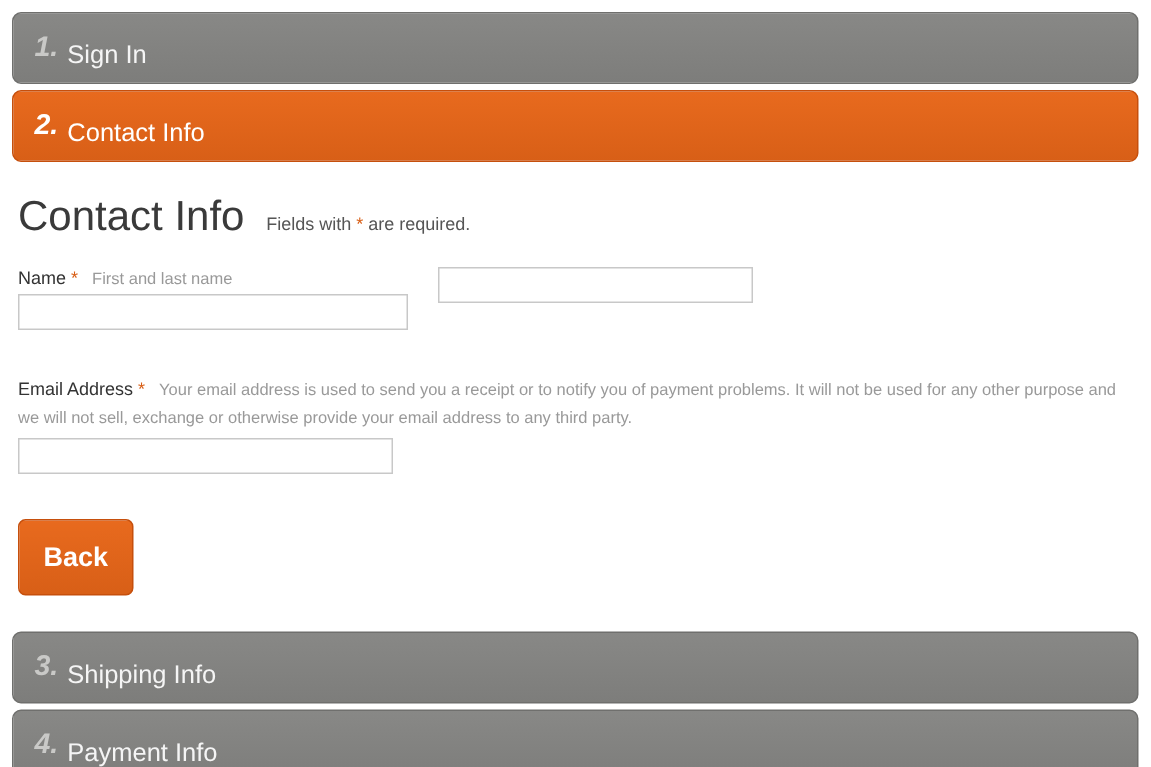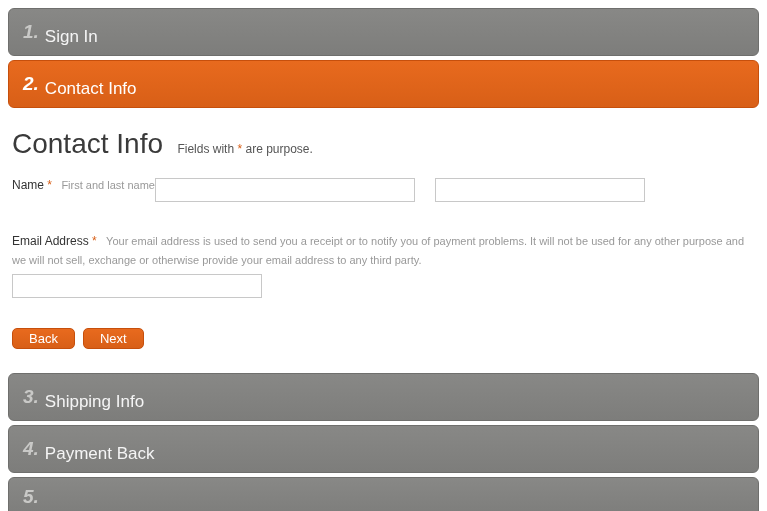--- a/index.html
+++ b/index.html
@@ -65,21 +65,21 @@
     .req-star {
       color: #d85f17;
     }
     .form-row {
       display: flex;
       gap: 20px;
       margin-top: 18px;
     }
     .form-group {
       display: flex;
-      flex-direction: row;
+      flex-direction: column;
       justify-content: space-between;
     }
     .label-line {
       font-size: 12px;
       color: #333;
       margin-bottom: 4px;
     }
     .label-hint {
       color: #999;
       font-size: 11px;
@@ -105,23 +105,23 @@
     }
     .button-row {
       margin-top: 30px;
       display: flex;
       gap: 8px;
     }
     .btn {
       background: linear-gradient(to bottom, #e86a1e, #d85f17);
       border: 1px solid #c64f0c;
       color: #ffffff;
-      font-size: 13px;
-      font-weight: normal;
-      padding: 2px 16px;
+      font-size: 18px;
+      font-weight: bold;
+      padding: 14px 16px;
       border-radius: 5px;
       cursor: pointer;
     }
     .lower-steps {
       margin-top: 12px;
     }
   </style>
 </head>
 <body>
 
@@ -132,21 +132,21 @@
 
 <div class="step-bar step-bar-active">
   <span class="step-number">2.</span>
   <span class="step-title">Contact Info</span>
 </div>
 
 <div class="content-area">
   <div>
     <h1 class="heading">Contact Info</h1>
     <span class="hint">
-      <span>Fields with </span><span class="req-star">*</span><span> are purpose.</span>
+      <span>Fields with </span><span class="req-star">*</span><span> are required.</span>
     </span>
   </div>
 
   <div class="form-row">
     <div class="form-group">
       <div class="label-line">
         <span>Name</span>
         <span class="req-star">*</span>
         <span class="label-hint">First and last name</span>
       </div>
@@ -162,32 +162,31 @@
     <div class="label-line" style="line-height:1.6">
       <span>Email Address</span>
       <span class="req-star">*</span>
       <span class="email-desc" style="margin-left:6px">Your email address is used to send you a receipt or to notify you of payment problems. It will not be used for any other purpose and we will not sell, exchange or otherwise provide your email address to any third party.</span>
     </div>
     <input type="text" class="text-input text-input-email" value="" style="">
   </div>
 
   <div class="button-row">
     <button class="btn">Back</button>
-    <button class="btn">Next</button>
   </div>
 </div>
 
 <div class="lower-steps">
   <div class="step-bar step-bar-inactive">
     <span class="step-number">3.</span>
     <span class="step-title">Shipping Info</span>
   </div>
   <div class="step-bar step-bar-inactive">
     <span class="step-number">4.</span>
-    <span class="step-title">Payment Back</span>
+    <span class="step-title">Payment Info</span>
   </div>
   <div class="step-bar step-bar-inactive">
     <span class="step-number">5.</span>
   </div>
   <div class="step-bar step-bar-inactive">
     
     
   </div>
 </div>
 

